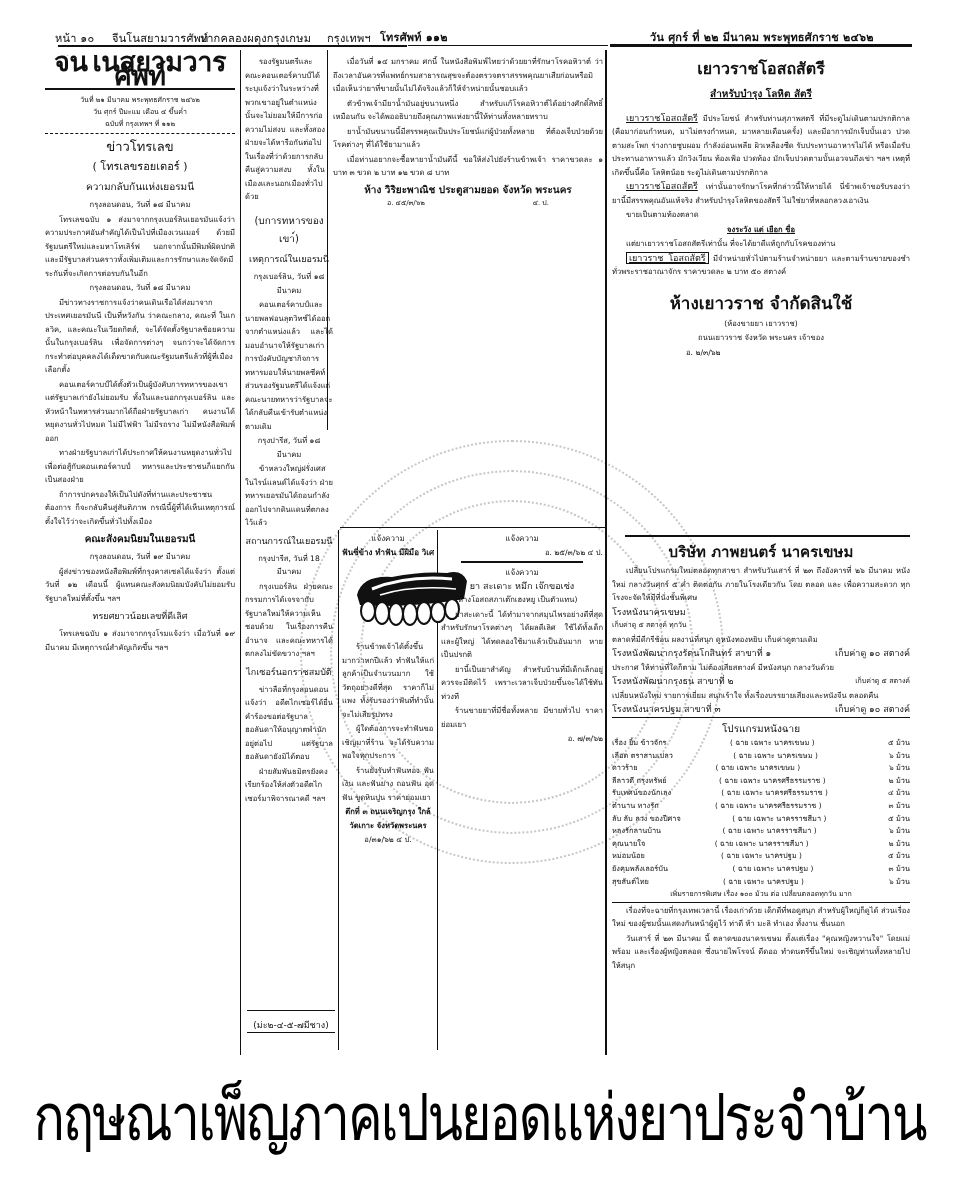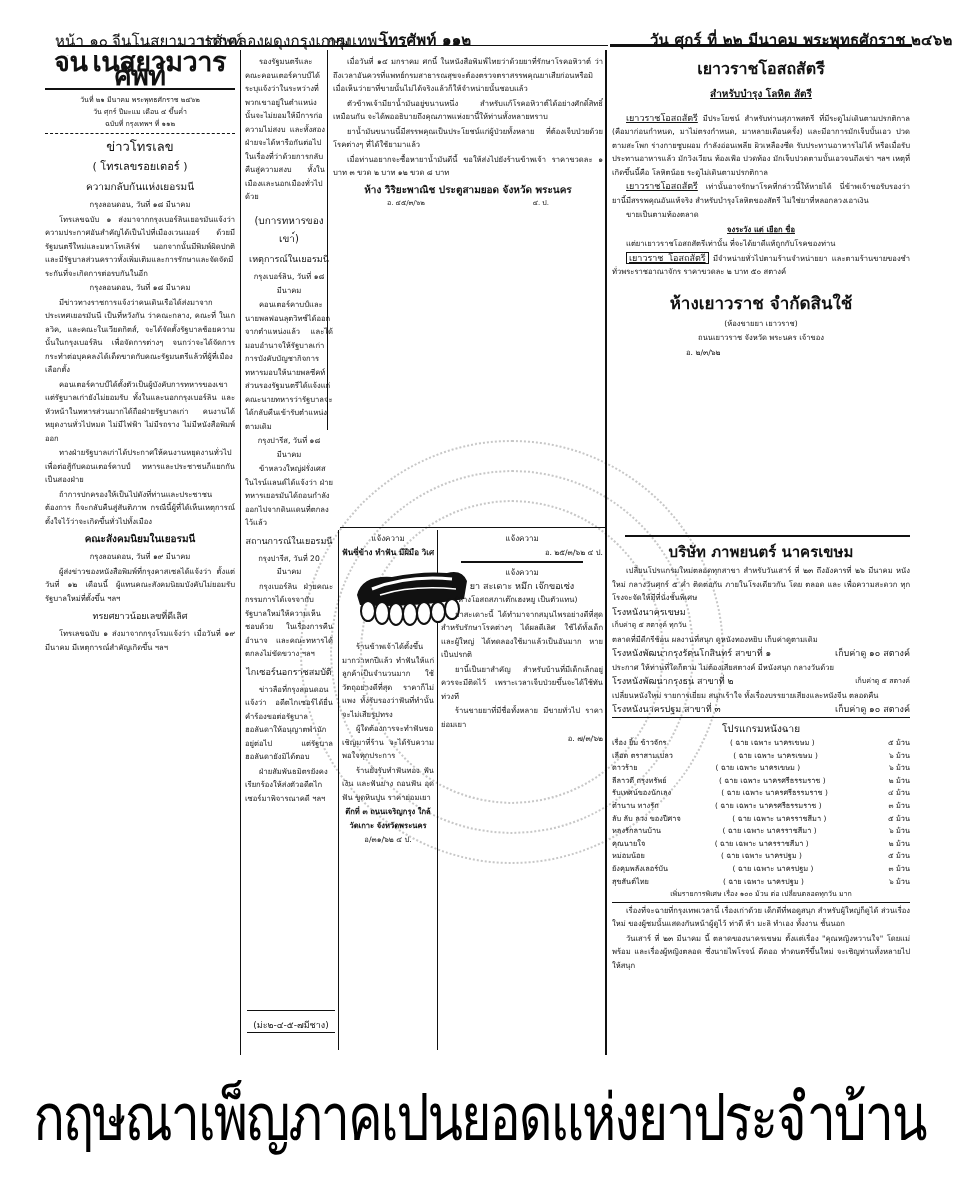--- a/index.html
+++ b/index.html
@@ -1,18 +1,18 @@
 <!DOCTYPE html>
 <html><head>
 <meta charset="utf-8">
 <style>
   html,body{margin:0;padding:0;background:#fff;}
   body{width:959px;height:1200px;position:relative;overflow:hidden;font-family:"DejaVu Sans",sans-serif;color:#111;}
   .abs{position:absolute;}
-  .hdr{font-size:15px;white-space:nowrap;letter-spacing:0.2px;}
+  .hdr{font-size:11px;white-space:nowrap;letter-spacing:0.2px;}
   .rule{position:absolute;background:#111;}
   .col{position:absolute;overflow:hidden;font-size:7.6px;line-height:13.5px;text-align:justify;}
   .col p{margin:0 0 1px 0;text-indent:14px;}
   .col .h{font-weight:bold;text-align:center;text-indent:0;font-size:11px;line-height:18px;margin:2px 0;}
   .col .hb{font-weight:bold;text-align:center;text-indent:0;font-size:16px;line-height:24px;margin:2px 0;}
   .col .c{text-align:center;text-indent:0;}
   .col .r{text-align:right;}
   .mast{font-family:"DejaVu Serif",serif;font-weight:bold;font-size:27px;text-align:center;letter-spacing:-0.5px;}
   .ul{text-decoration:underline;font-weight:bold;}
   .stipple{position:absolute;border-radius:50%;border:2px dotted rgba(0,0,0,0.22);}
@@ -73,21 +73,21 @@
   <p>รองรัฐมนตรีและคณะคอนเตอร์คาบป์ได้ระบุแจ้งว่าในระหว่างที่พวกเขาอยู่ในตำแหน่งนั้นจะไม่ยอมให้มีการก่อความไม่สงบ และทั้งสองฝ่ายจะได้หารือกันต่อไปในเรื่องที่ว่าด้วยการกลับคืนสู่ความสงบ ทั้งในเมืองและนอกเมืองทั่วไปด้วย</p>
 </div>
 <div class="col" style="left:245px;top:210px;width:88px;height:845px;">
   <div class="h" style="font-weight:normal;font-size:10px;">(บการทหารของเขา์)</div>
   <div class="h" style="font-weight:normal;font-size:9px;">เหตุการณ์ในเยอรมนี</div>
   <p class="c">กรุงเบอร์ลิน, วันที่ ๑๘ มีนาคม</p>
   <p>คอนเตอร์คาบป์และนายพลฟอนลุตวิทซ์ได้ออกจากตำแหน่งแล้ว และได้มอบอำนาจให้รัฐบาลเก่า การบังคับบัญชากิจการทหารมอบให้นายพลซีคท์ ส่วนรองรัฐมนตรีได้แจ้งแก่คณะนายทหารว่ารัฐบาลจะได้กลับคืนเข้ารับตำแหน่งตามเดิม</p>
   <p class="c">กรุงปารีส, วันที่ ๑๘ มีนาคม</p>
   <p>ข้าหลวงใหญ่ฝรั่งเศสในไรน์แลนด์ได้แจ้งว่า ฝ่ายทหารเยอรมันได้ถอนกำลังออกไปจากดินแดนที่ตกลงไว้แล้ว</p>
   <div class="h" style="font-weight:normal;font-size:9px;">สถานการณ์ในเยอรมนี</div>
-  <p class="c">กรุงปารีส, วันที่ 20 มีนาคม</p>
+  <p class="c">กรุงปารีส, วันที่ 18 มีนาคม</p>
   <p>กรุงเบอร์ลิน ฝ่ายคณะกรรมการได้เจรจากับรัฐบาลใหม่ให้ความเห็นชอบด้วย ในเรื่องการคืนอำนาจ และคณะทหารได้ตกลงไม่ขัดขวาง ฯลฯ</p>
   <div class="h" style="font-weight:normal;font-size:9px;">ไกเซอร์นอกราชสมบัติ</div>
   <p>ข่าวลือที่กรุงลอนดอนแจ้งว่า อดีตไกเซอร์ได้ยื่นคำร้องขอต่อรัฐบาลฮอลันดาให้อนุญาตพำนักอยู่ต่อไป แต่รัฐบาลฮอลันดายังมิได้ตอบ</p>
   <p>ฝ่ายสัมพันธมิตรยังคงเรียกร้องให้ส่งตัวอดีตไกเซอร์มาพิจารณาคดี ฯลฯ</p>
 </div>
 <div class="abs" style="left:247px;top:1010px;width:88px;border-top:1px solid #111;"></div>
 <div class="abs" style="left:247px;top:1018px;width:88px;font-size:9px;text-align:center;border-bottom:1px solid #111;">(ม่ะ๒-๔-๕-๗มีชาง)</div>
 
 <div class="col" style="left:333px;top:55px;width:270px;height:470px;">
   <p>เมื่อวันที่ ๑๔ มกราคม ศกนี้ ในหนังสือพิมพ์ไทยว่าด้วยยาที่รักษาโรคอหิวาต์ ว่าถึงเวลาอันควรที่แพทย์กรมสาธารณสุขจะต้องตรวจตราสรรพคุณยาเสียก่อนหรือมิ เมื่อเห็นว่ายาที่ขายนั้นไม่ได้จริงแล้วก็ให้จำหน่ายนั้นชอบแล้ว</p>

